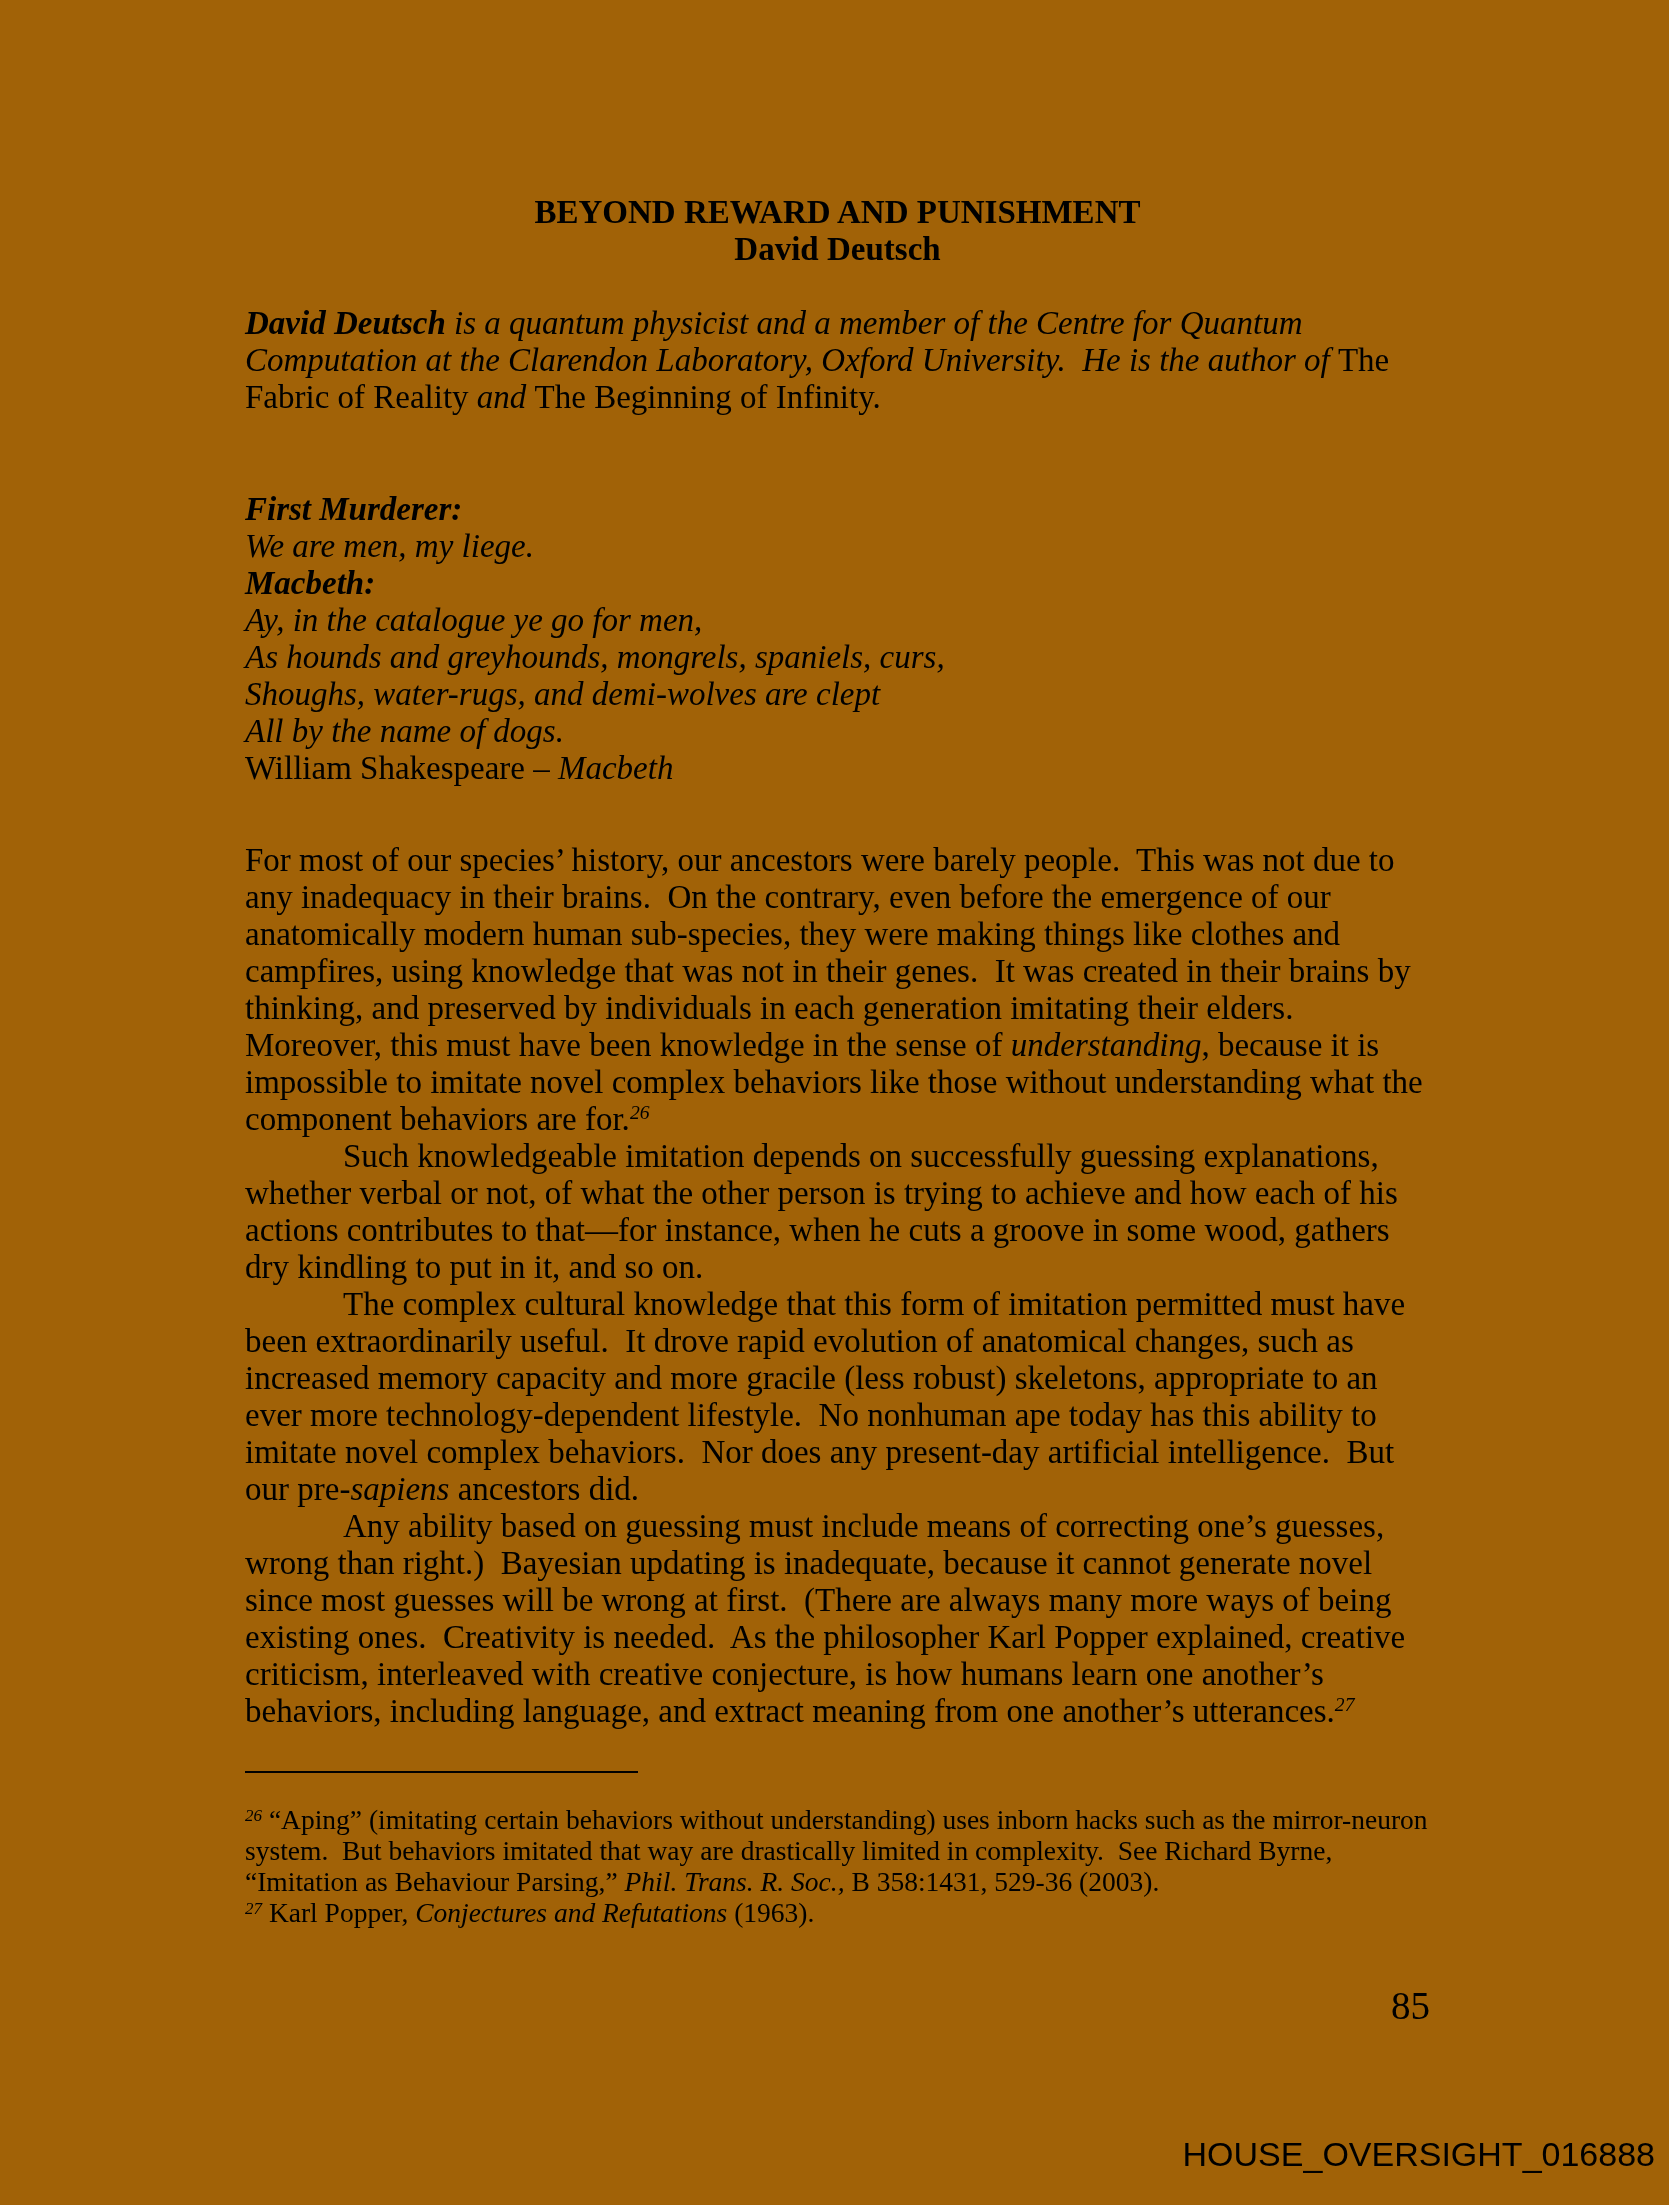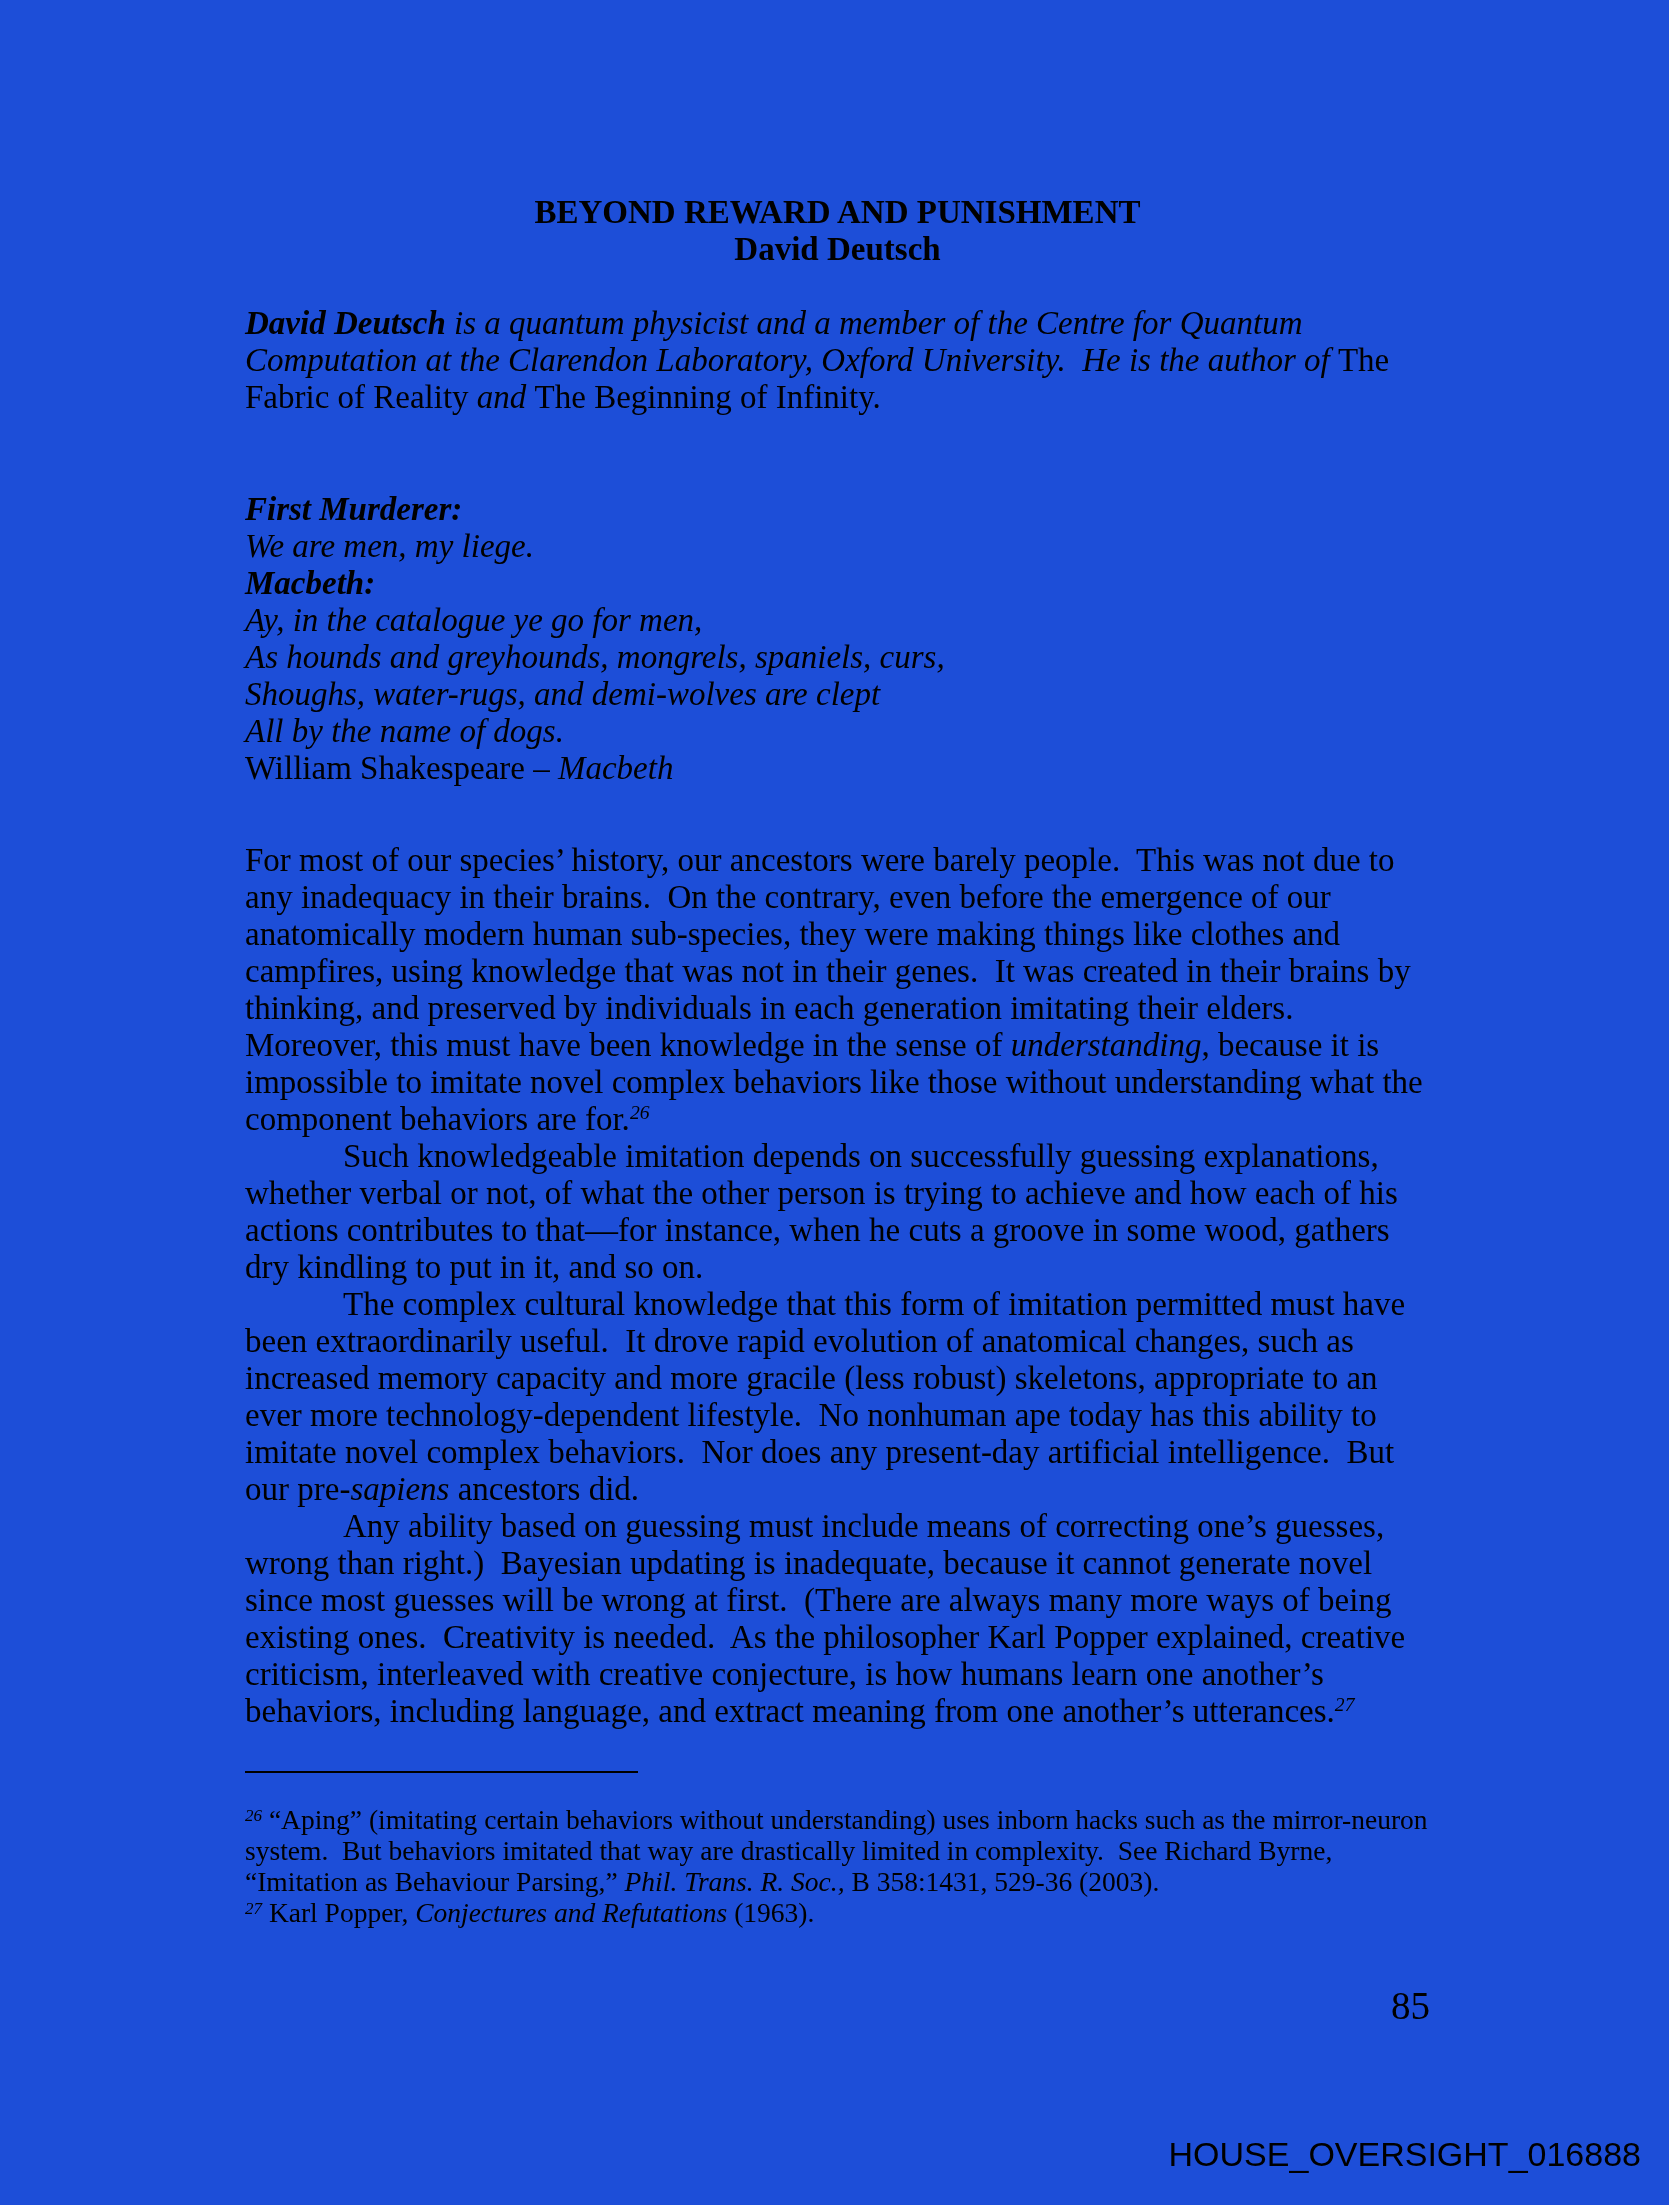--- a/index.html
+++ b/index.html
@@ -1,20 +1,20 @@
 <!DOCTYPE html>
 <html style="font-size:10.5px"><head>
 <meta charset="utf-8">
 <style>
   html, body { margin: 0; padding: 0; background: #ffffff; }
   .sheet {
     position: relative;
     width: 1669px;
     height: 2205px;
-    background: #1d4ed8;
+    background: #a16207;
     color: #000000;
     font-family: "Liberation Serif", "DejaVu Serif", serif;
     overflow: hidden;
   }
   .textcol {
     position: absolute;
     left: 245px;
     top: 194px;
     width: 1185px;
     font-size: 33px;
@@ -49,21 +49,21 @@
     line-height: 31px;
   }
   .footnotes .sup { font-size: 17px; top: -8.5px; }
   .pageno {
     text-align: right;
     margin-top: 59px;
     font-size: 39px;
   }
   .stamp {
     position: absolute;
-    right: 28px;
+    right: 14px;
     top: 2135px;
     font-family: "Liberation Sans", "DejaVu Sans", sans-serif;
     font-size: 34px;
     letter-spacing: 0px;
   }
 </style>
 </head>
 <body>
 
 <div class="sheet">

